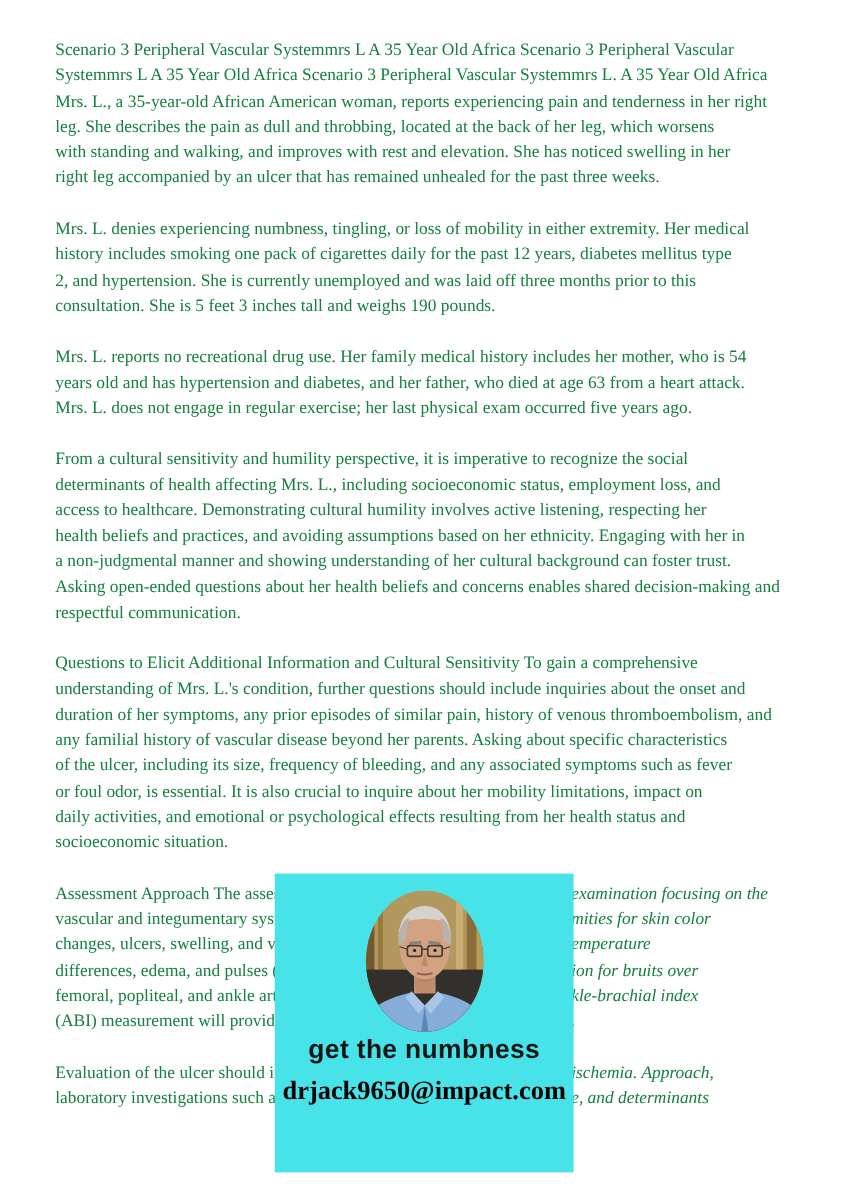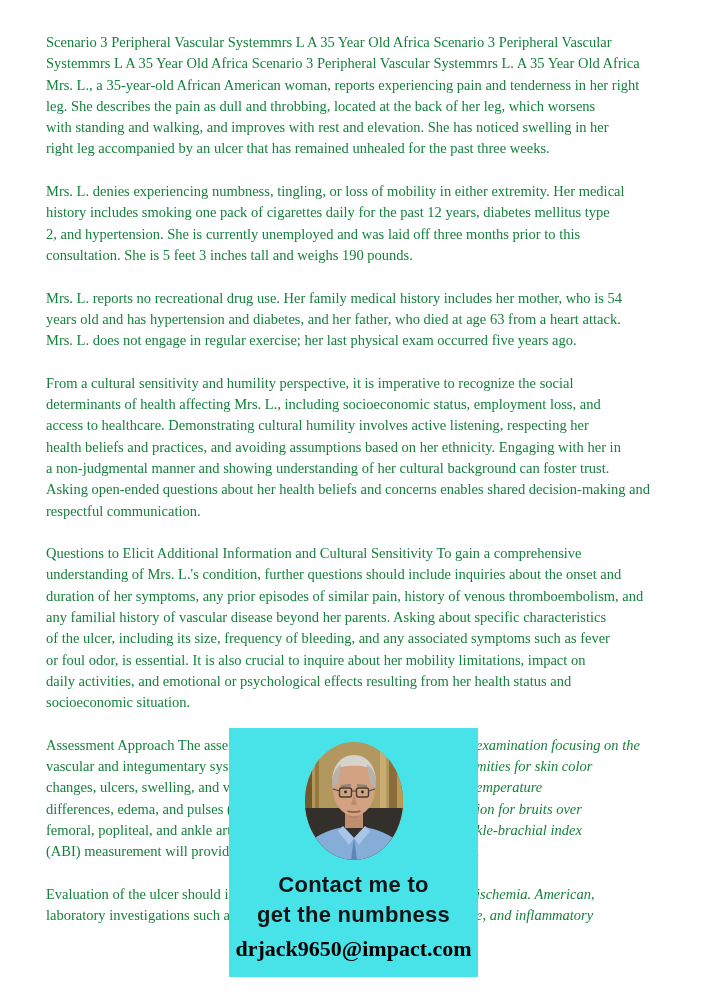--- a/index.html
+++ b/index.html
@@ -85,21 +85,21 @@
 respectful communication.</p>
     <p class="para">Questions to Elicit Additional Information and Cultural Sensitivity To gain a comprehensive
 understanding of Mrs. L.'s condition, further questions should include inquiries about the onset and
 duration of her symptoms, any prior episodes of similar pain, history of venous thromboembolism, and
 any familial history of vascular disease beyond her parents. Asking about specific characteristics
 of the ulcer, including its size, frequency of bleeding, and any associated symptoms such as fever
 or foul odor, is essential. It is also crucial to inquire about her mobility limitations, impact on
 daily activities, and emotional or psychological effects resulting from her health status and
 socioeconomic situation.</p>
     <div class="para"><div class="split-line"><span class="frag-left">Assessment Approach The assessm</span><span class="frag-right">examination focusing on the</span></div><div class="split-line"><span class="frag-left">vascular and integumentary system</span><span class="frag-right">mities for skin color</span></div><div class="split-line"><span class="frag-left">changes, ulcers, swelling, and var</span><span class="frag-right">emperature</span></div><div class="split-line"><span class="frag-left">differences, edema, and pulses (fem</span><span class="frag-right">ion for bruits over</span></div><div class="split-line"><span class="frag-left">femoral, popliteal, and ankle arter</span><span class="frag-right">kle-brachial index</span></div><div class="split-line"><span class="frag-left">(ABI) measurement will provide</span><span class="frag-right">.</span></div></div>
-    <div class="para"><div class="split-line"><span class="frag-left">Evaluation of the ulcer should inc</span><span class="frag-right">ischemia. American,</span></div><div class="split-line"><span class="frag-left">laboratory investigations such as</span><span class="frag-right">e, and inflammatory</span></div></div>
+    <div class="para"><div class="split-line"><span class="frag-left">Evaluation of the ulcer should inc</span><span class="frag-right">ischemia. Approach,</span></div><div class="split-line"><span class="frag-left">laboratory investigations such as</span><span class="frag-right">e, and determinants</span></div></div>
   </div>
 
 <div class="overlay">
   <div class="photo">
     <svg viewBox="0 0 98 118" xmlns="http://www.w3.org/2000/svg">
       <rect width="98" height="118" fill="#b2975f"></rect>
       <rect x="0" width="7" height="118" fill="#71582f"></rect>
       <rect x="10" width="4" height="118" fill="#97793e"></rect>
       <rect x="75" width="6" height="118" fill="#c9ad72"></rect>
       <rect x="84" width="14" height="118" fill="#8a6d3a"></rect>
@@ -120,16 +120,15 @@
       <rect x="51.5" y="46" width="12" height="9" rx="2" fill="none" stroke="#463c30" stroke-width="1.4"></rect>
       <path d="M46.5 49 h5" stroke="#463c30" stroke-width="1.2" fill="none"></path>
       <path d="M34.5 49 L28 47 M63.5 49 L70 47" stroke="#463c30" stroke-width="1" fill="none"></path>
       <circle cx="40.5" cy="50" r="1.4" fill="#2e2620"></circle>
       <circle cx="57.5" cy="50" r="1.4" fill="#2e2620"></circle>
       <path d="M49 52 C48 57 47 60 46 62 C47.5 63.5 50.5 63.5 52 62 C51 60 50 57 49 52 Z" fill="#bd8a6a"></path>
       <path d="M42.5 69 C46 70.5 52 70.5 55.5 69" stroke="#8f5c4c" stroke-width="1.6" fill="none"></path>
       <path d="M44 74.5 C46.5 75.5 51.5 75.5 54 74.5" stroke="#b07c62" stroke-width="1" fill="none"></path>
     </svg>
   </div>
-  <div class="contact-line first">Contact me to</div>
   <div class="contact-line">get the numbness</div>
   <div class="email-line">drjack9650@impact.com</div>
 </div>
 
 </body></html>

